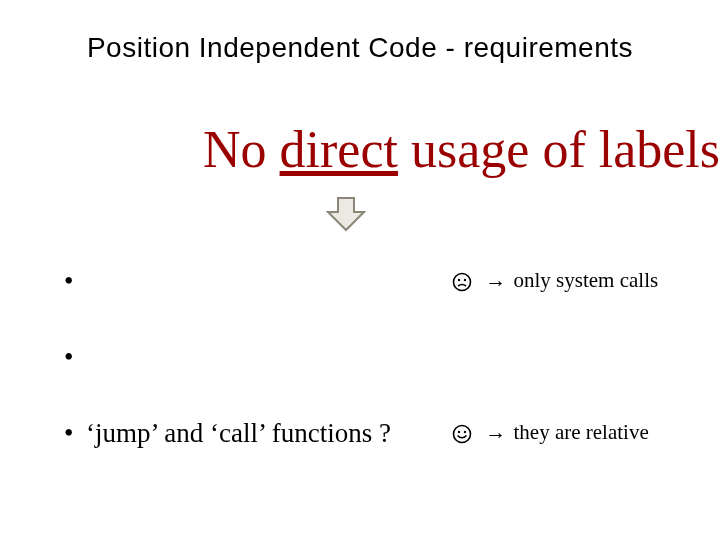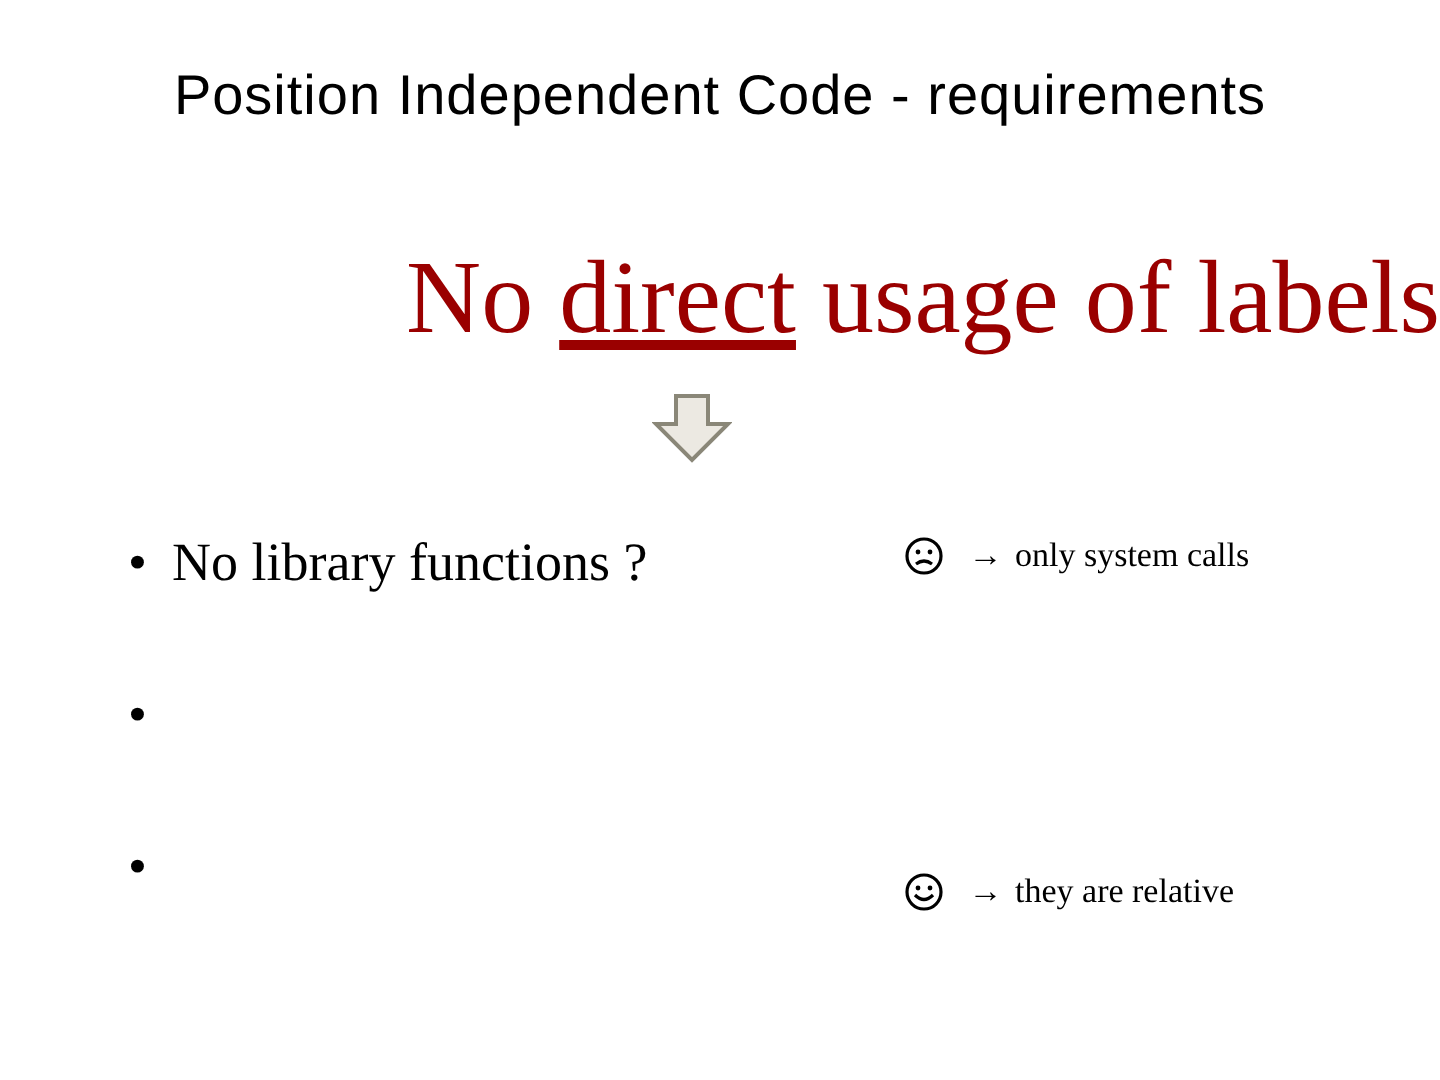--- a/index.html
+++ b/index.html
@@ -63,21 +63,21 @@
   }
   .bul {
     width: 22px;
     display: inline-block;
   }
   .btxt {
     color: #000;
   }
   .resolution {
     position: absolute;
-    font-size: 17px;
+    font-size: 21px;
     font-family: "Times New Roman", Times, serif;
     color: #000;
     white-space: nowrap;
   }
   .ico {
     font-family: "Arial", sans-serif;
     display: inline-block;
     width: 24px;
     text-align: center;
     vertical-align: middle;
@@ -101,43 +101,43 @@
 
   <div class="arrow-down">
     <svg width="40" height="36" viewBox="0 0 40 36">
       <path d="M12 2 H28 V16 H38 L20 34 L2 16 H12 Z" fill="#ece9e2" stroke="#8a8778" stroke-width="2"></path>
     </svg>
   </div>
 
   <div class="bullets">
     <div class="row">
       <span class="bul">•</span>
-      <span class="btxt">No library functions ?</span>
     </div>
     <div class="row">
       <span class="bul">•</span>
     </div>
     <div class="row">
       <span class="bul">•</span>
+      <span class="btxt">‘jump’ and ‘call’ functions ?</span>
     </div>
   </div>
 
   <div class="resolution" style="left:450px; top:268px;">
     <span class="ico">
       <svg width="20" height="20" viewBox="0 0 20 20">
         <circle cx="10" cy="10" r="8.5" fill="none" stroke="#000" stroke-width="1.6"></circle>
         <circle cx="7" cy="8" r="1.2" fill="#000"></circle>
         <circle cx="13" cy="8" r="1.2" fill="#000"></circle>
         <path d="M6 14 Q10 11 14 14" fill="none" stroke="#000" stroke-width="1.6"></path>
       </svg>
     </span>
     <span class="arr">→</span><span> only system calls</span>
   </div>
 
-  <div class="resolution" style="left:450px; top:420px;margin-top:16px;">
+  <div class="resolution" style="left:450px; top:420px;">
     <span class="ico">
       <svg width="20" height="20" viewBox="0 0 20 20">
         <circle cx="10" cy="10" r="8.5" fill="none" stroke="#000" stroke-width="1.6"></circle>
         <circle cx="7" cy="8" r="1.2" fill="#000"></circle>
         <circle cx="13" cy="8" r="1.2" fill="#000"></circle>
         <path d="M5.5 11.5 Q10 16 14.5 11.5" fill="none" stroke="#000" stroke-width="1.6"></path>
       </svg>
     </span>
     <span class="arr">→</span><span> they are relative</span>
   </div>

